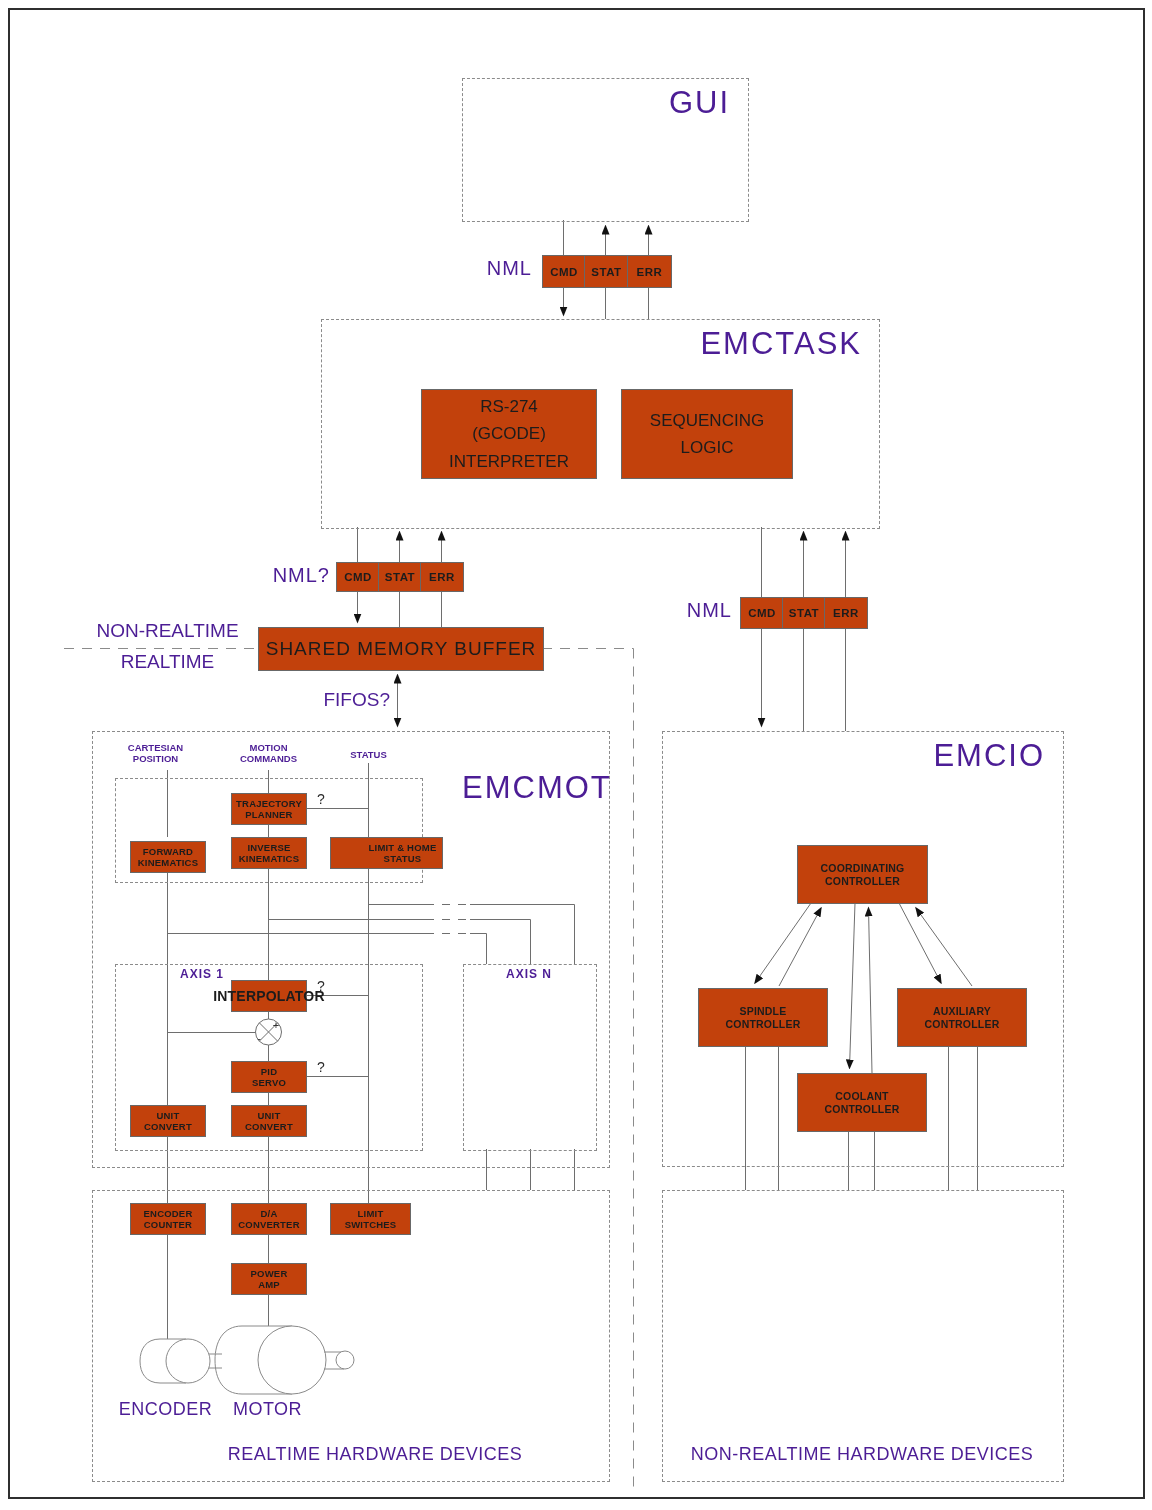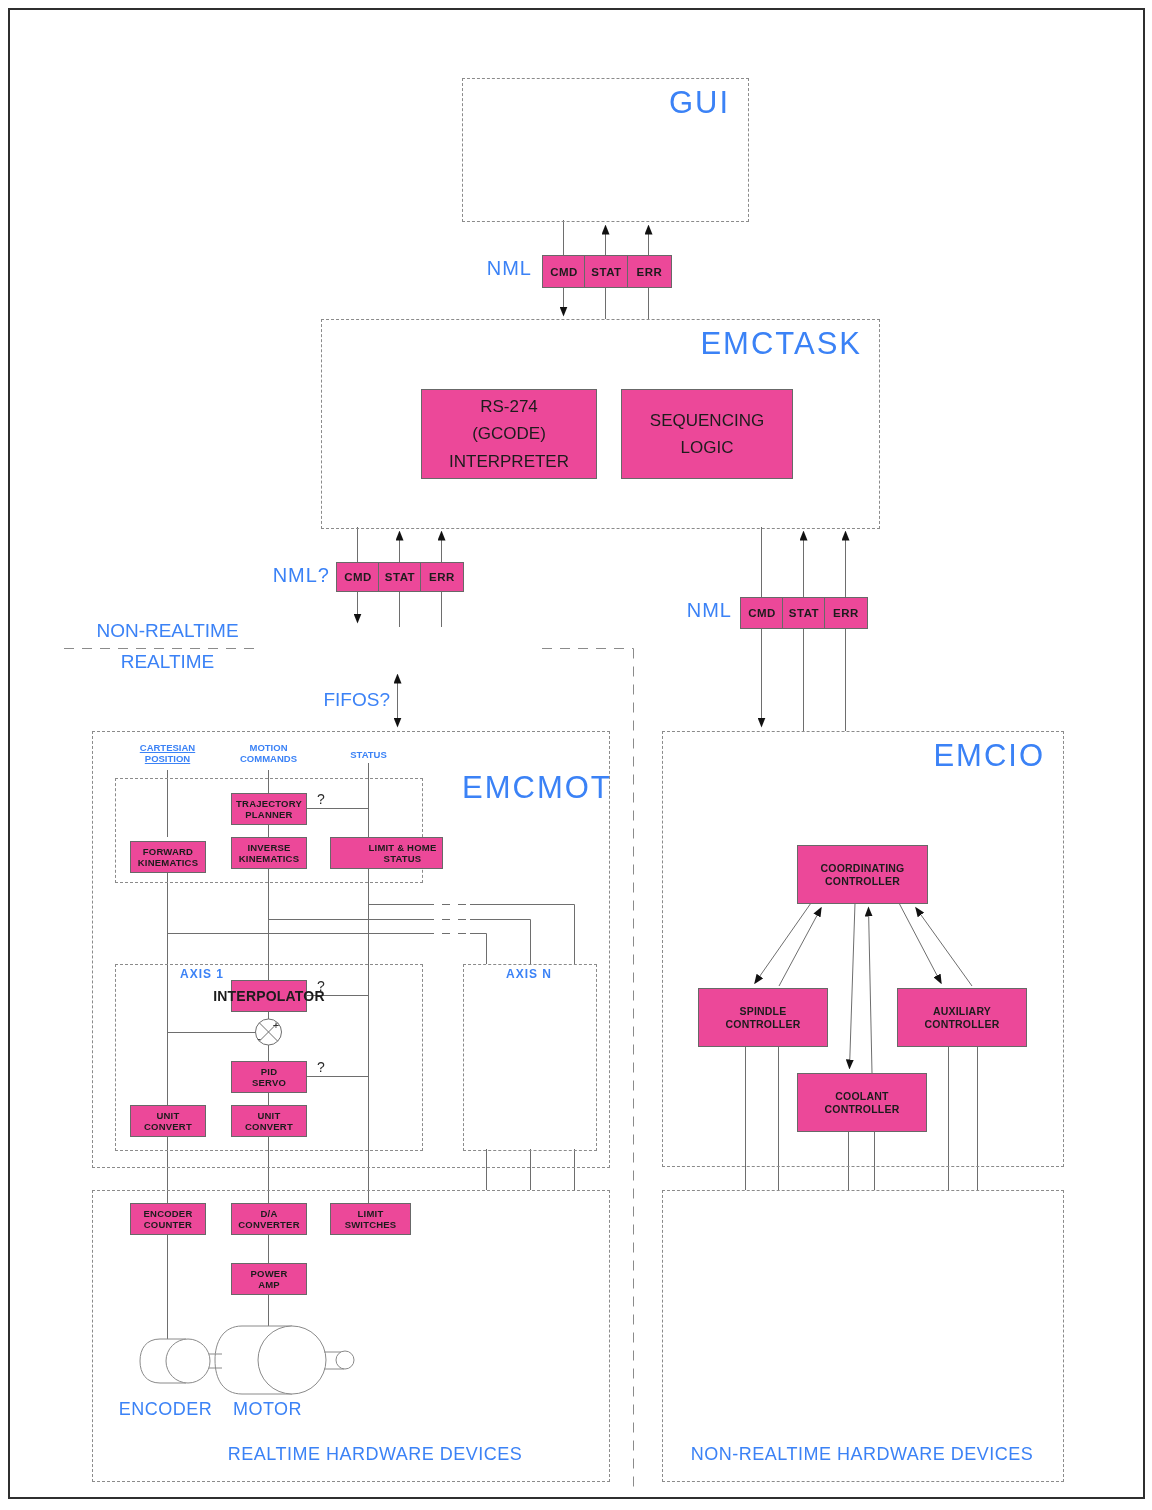--- a/index.html
+++ b/index.html
@@ -1,25 +1,25 @@
 <!DOCTYPE html>
 <html><head>
 <meta charset="utf-8">
 <style>
   html,body{margin:0;padding:0;background:#fff;}
   .page{position:relative;width:1152px;height:1510px;background:#fff;
         font-family:"Liberation Sans","DejaVu Sans",sans-serif;color:#1f1f1f;overflow:hidden;}
   .frame{position:absolute;left:8px;top:8px;width:1133px;height:1487px;border:2px solid #2f2f2f;}
   svg.wires{position:absolute;left:0;top:0;}
   .db{position:absolute;border:1px dashed #8b8b8b;}
-  .sb{position:absolute;border:1px solid #686868;background:#ec4899;display:flex;align-items:center;justify-content:center;
+  .sb{position:absolute;border:1px solid #686868;background:#c2410c;display:flex;align-items:center;justify-content:center;
       text-align:center;white-space:pre-line;color:#1c1c1c;}
   .cell{font-weight:700;font-size:11.5px;letter-spacing:0.5px;}
   .blbl{font-weight:700;font-size:9.5px;line-height:11px;letter-spacing:0.2px;}
-  .lbl{position:absolute;white-space:pre-line;color:#3b82f6;}
+  .lbl{position:absolute;white-space:pre-line;color:#4c1d95;}
   .title{font-size:31px;letter-spacing:2px;text-align:right;}
   .mid{font-size:20px;letter-spacing:1px;text-align:right;}
   .colhdr{font-weight:700;font-size:9.5px;line-height:11px;text-align:center;}
   .axis{font-size:12px;font-weight:600;letter-spacing:1px;text-align:center;}
   .qm{font-size:14px;text-align:center;color:#2a2a2a;}
   .hwtitle{font-size:18px;letter-spacing:0.5px;text-align:center;}
 </style>
 </head>
 <body>
 
@@ -171,25 +171,26 @@
   <div class="sb cell" style="left:740px;top:597px;width:42px;height:30px;">CMD</div>
   <div class="sb cell" style="left:782px;top:597px;width:42px;height:30px;">STAT</div>
   <div class="sb cell" style="left:824px;top:597px;width:42px;height:30px;">ERR</div>
 
   <div class="sb" style="left:421px;top:389px;width:174px;height:88px;font-size:17px;line-height:1.6;">RS-274
 (GCODE)
 INTERPRETER</div>
   <div class="sb" style="left:621px;top:389px;width:170px;height:88px;font-size:17px;line-height:1.6;">SEQUENCING
 LOGIC</div>
 
+  <div class="sb" style="left:258px;top:627px;width:284px;height:42px;font-size:19px;letter-spacing:1px;">SHARED MEMORY BUFFER</div>
   <div class="lbl" style="left:85px;top:620px;width:165px;font-size:19px;text-align:center;">NON-REALTIME</div>
   <div class="lbl" style="left:85px;top:651px;width:165px;font-size:19px;text-align:center;">REALTIME</div>
   <div class="lbl" style="left:306px;top:689px;width:84px;font-size:19px;text-align:right;">FIFOS?</div>
 
-  <div class="lbl colhdr" style="left:120px;top:742px;width:95px;text-decoration:underline;">CARTESIAN
+  <div class="lbl colhdr" style="left:108px;top:742px;width:95px;">CARTESIAN
 POSITION</div>
   <div class="lbl colhdr" style="left:221px;top:742px;width:95px;">MOTION
 COMMANDS</div>
   <div class="lbl colhdr" style="left:321px;top:749px;width:95px;">STATUS</div>
 
   <div class="sb blbl" style="left:231px;top:793px;width:74px;height:30px;">TRAJECTORY
 PLANNER</div>
   <div class="sb blbl" style="left:130px;top:841px;width:74px;height:30px;">FORWARD
 KINEMATICS</div>
   <div class="sb blbl" style="left:231px;top:837px;width:74px;height:30px;">INVERSE

